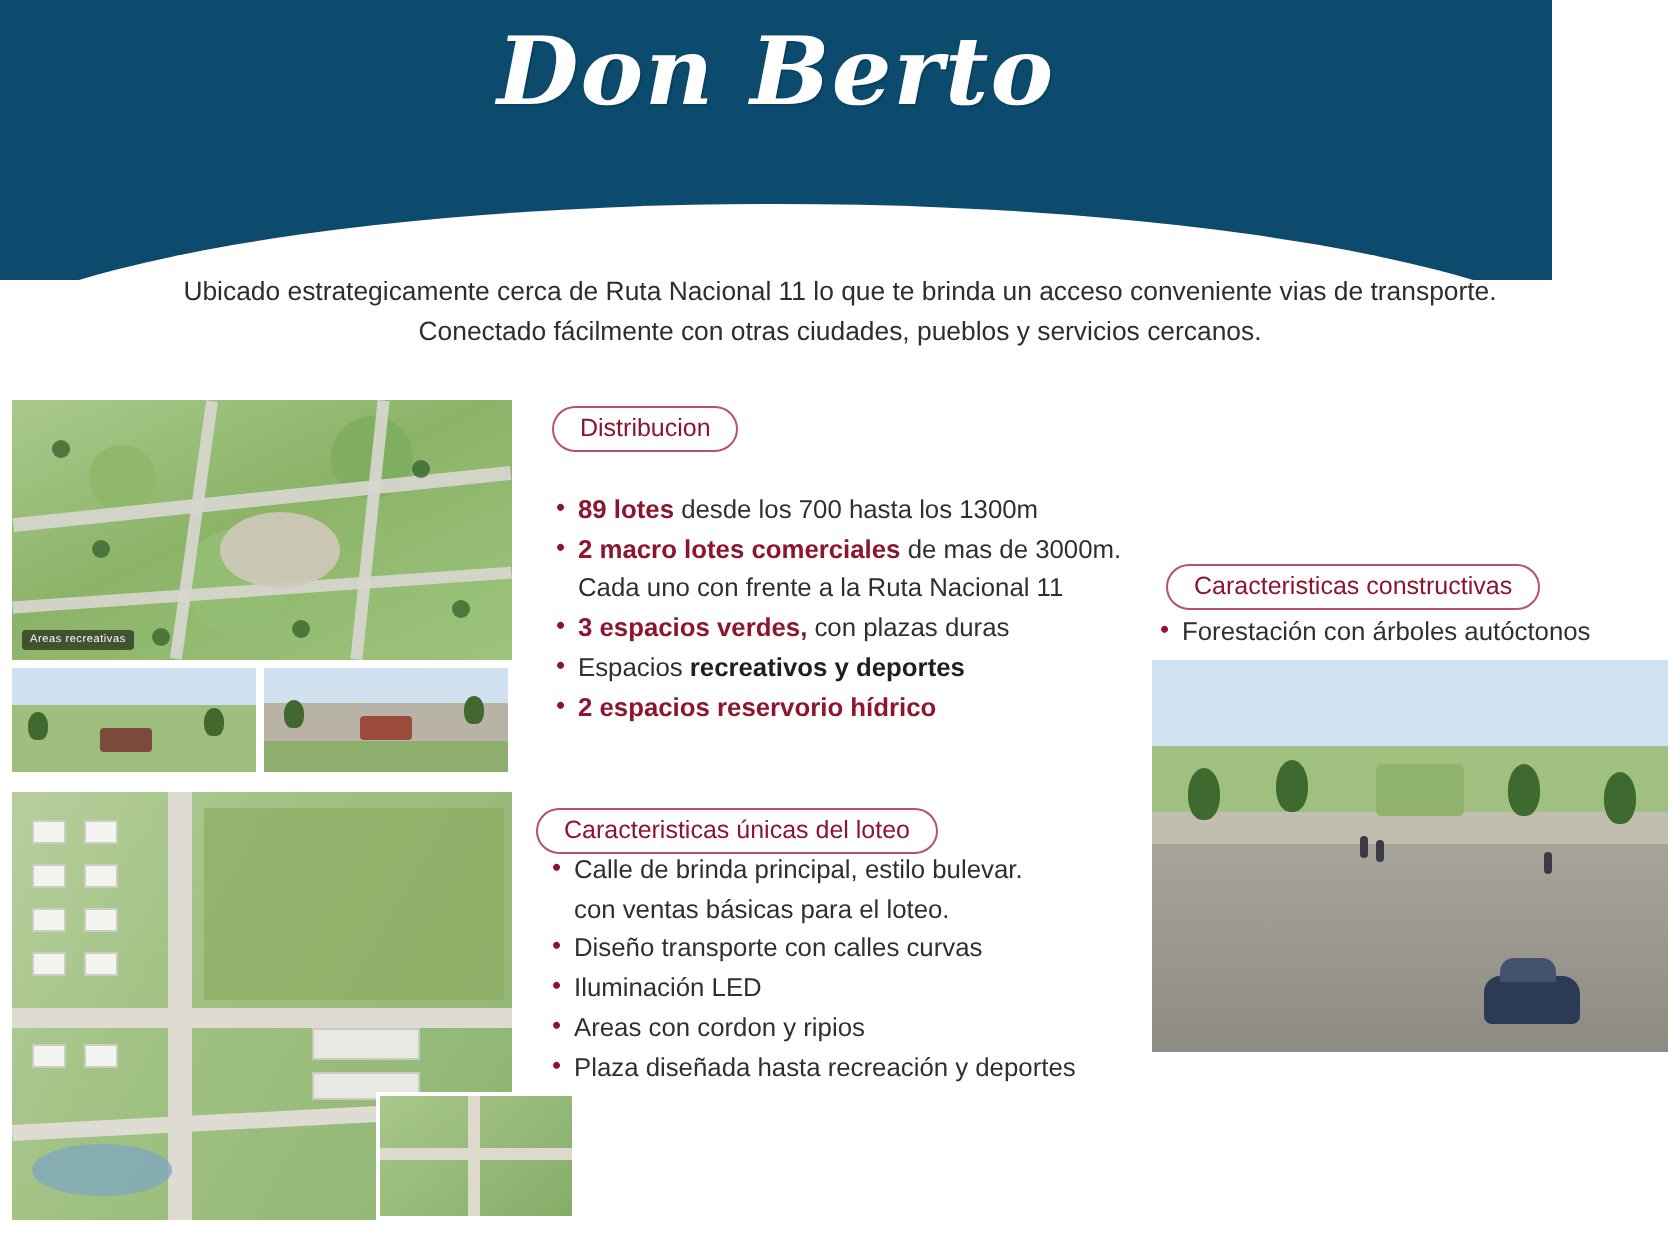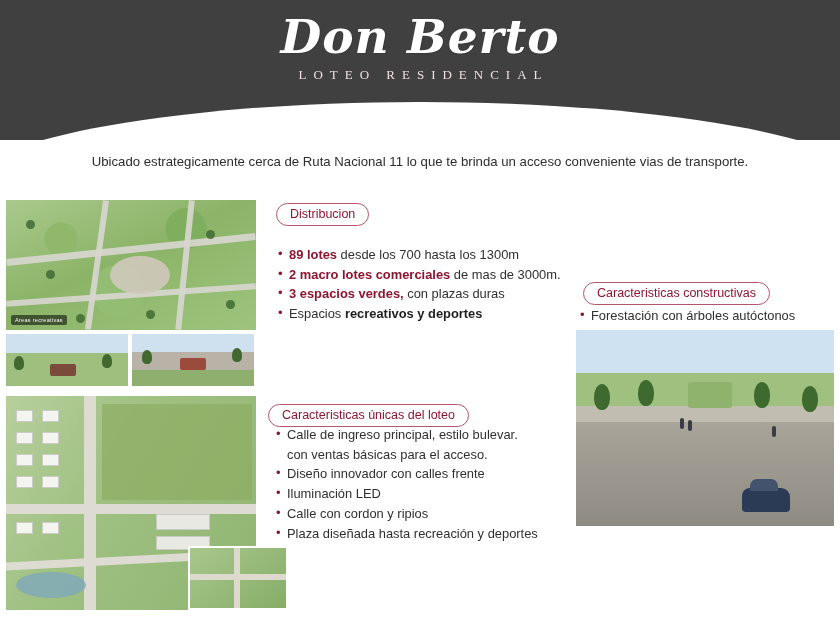--- a/index.html
+++ b/index.html
@@ -7,23 +7,23 @@
     width: 840px; height: 630px;
     background: #ffffff;
     font-family: "Liberation Sans", sans-serif;
     overflow: hidden;
     position: relative;
   }
 
   
   .header {
     position: relative;
-    width: 840px;
+    width: 776px;
     height: 140px;
-    background: #404040;
+    background: #0c4a6e;
     overflow: hidden;
   }
   .header-curve {
     position: absolute;
     left: -5%;
     bottom: -52px;
     width: 110%;
     height: 90px;
     background: #ffffff;
     border-radius: 50% 50% 0 0 / 100% 100% 0 0;
@@ -49,21 +49,21 @@
     font-size: 13px;
     color: #f2dfe2;
     letter-spacing: 7px;
     margin-top: 6px;
     padding-left: 7px;
   }
 
   
   .intro {
     position: absolute;
-    top: 152px;
+    top: 136px;
     left: 0;
     width: 840px;
     text-align: center;
     color: #2d2d2d;
     font-size: 13.2px;
     line-height: 1.55;
     padding: 0 40px;
   }
 
   
@@ -234,27 +234,27 @@
 
   #unicas-pill { position: absolute; left: 268px; top: 404px; }
   #unicas-list { position: absolute; left: 276px; top: 426px; width: 300px; }
 </style>
 </head>
 <body>
 
 <div class="header">
   <div class="header-inner">
     <div class="brand-title">Don Berto</div>
-    <div class="brand-sub">LOTEO RESIDENCIAL</div>
   </div>
   <div class="header-curve"></div>
 </div>
 
 <div class="intro">
   <div>Ubicado estrategicamente cerca de Ruta Nacional 11 lo que te brinda un acceso conveniente vias de transporte.</div>
+  <div>Conectado fácilmente con otras ciudades, pueblos y servicios cercanos.</div>
 </div>
 
 <div class="imgblk" id="aerial-top">
   <div class="road r1"></div>
   <div class="road r2"></div>
   <div class="road r3"></div>
   <div class="road r4"></div>
   <div class="plaza"></div>
   <div class="tree" style="left:20px;top:20px"></div>
   <div class="tree" style="left:40px;top:70px"></div>
@@ -315,34 +315,36 @@
   <div class="person" style="left:196px;top:96px"></div>
   <div class="car"></div>
 </div>
 
 <div id="distribucion-pill">
   <span class="pill">Distribucion</span>
 </div>
 <ul class="blist" id="distribucion-list">
     <li><b>89 lotes</b> desde los 700 hasta los 1300m</li>
     <li><b>2 macro lotes comerciales</b> de mas de 3000m.</li>
+    <li class="noBullet">Cada uno con frente a la Ruta Nacional 11</li>
     <li><b>3 espacios verdes,</b> con plazas duras</li>
     <li>Espacios <span class="dk">recreativos y deportes</span></li>
+    <li><b>2 espacios reservorio hídrico</b></li>
   </ul>
 
 <div id="constructivas-pill">
   <span class="pill">Caracteristicas constructivas</span>
 </div>
 <ul class="blist" id="constructivas-list">
     <li>Forestación con árboles autóctonos</li>
   </ul>
 
 <div id="unicas-pill">
   <span class="pill">Caracteristicas únicas del loteo</span>
 </div>
 <ul class="blist" id="unicas-list">
-    <li>Calle de ingreso principal, estilo bulevar.</li>
-    <li class="noBullet">con ventas básicas para el acceso.</li>
-    <li>Diseño innovador con calles frente</li>
+    <li>Calle de brinda principal, estilo bulevar.</li>
+    <li class="noBullet">con ventas básicas para el loteo.</li>
+    <li>Diseño transporte con calles curvas</li>
     <li>Iluminación LED</li>
-    <li>Calle con cordon y ripios</li>
+    <li>Areas con cordon y ripios</li>
     <li>Plaza diseñada hasta recreación y deportes</li>
   </ul>
 
 </body></html>

